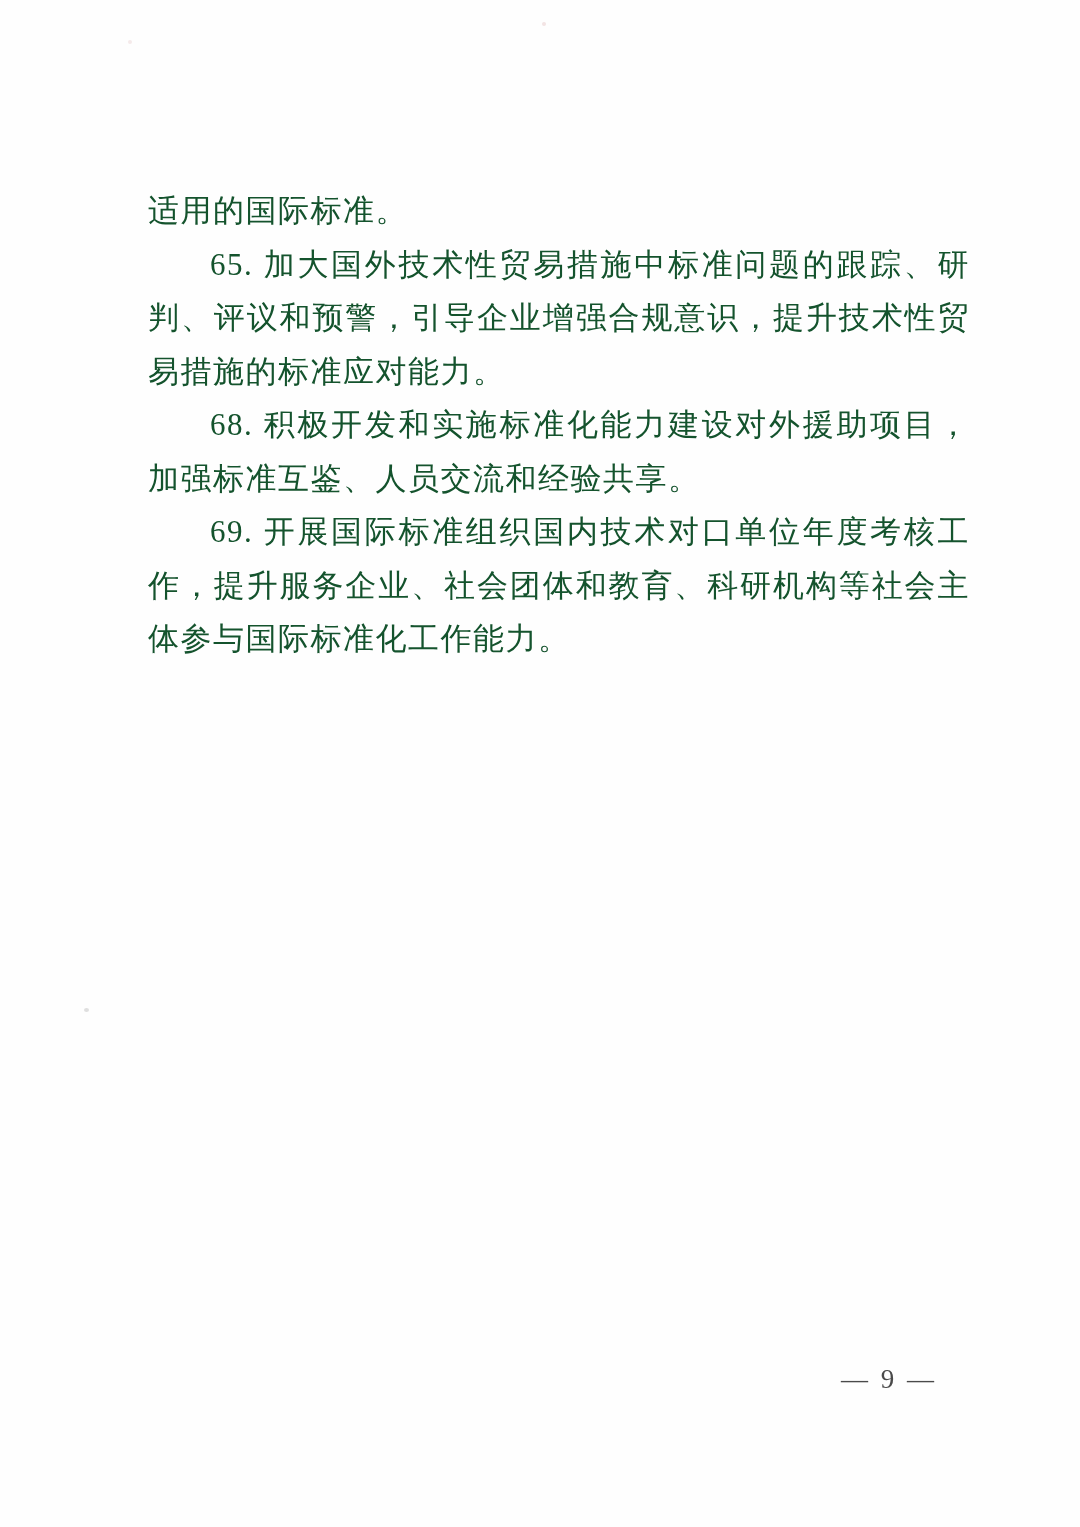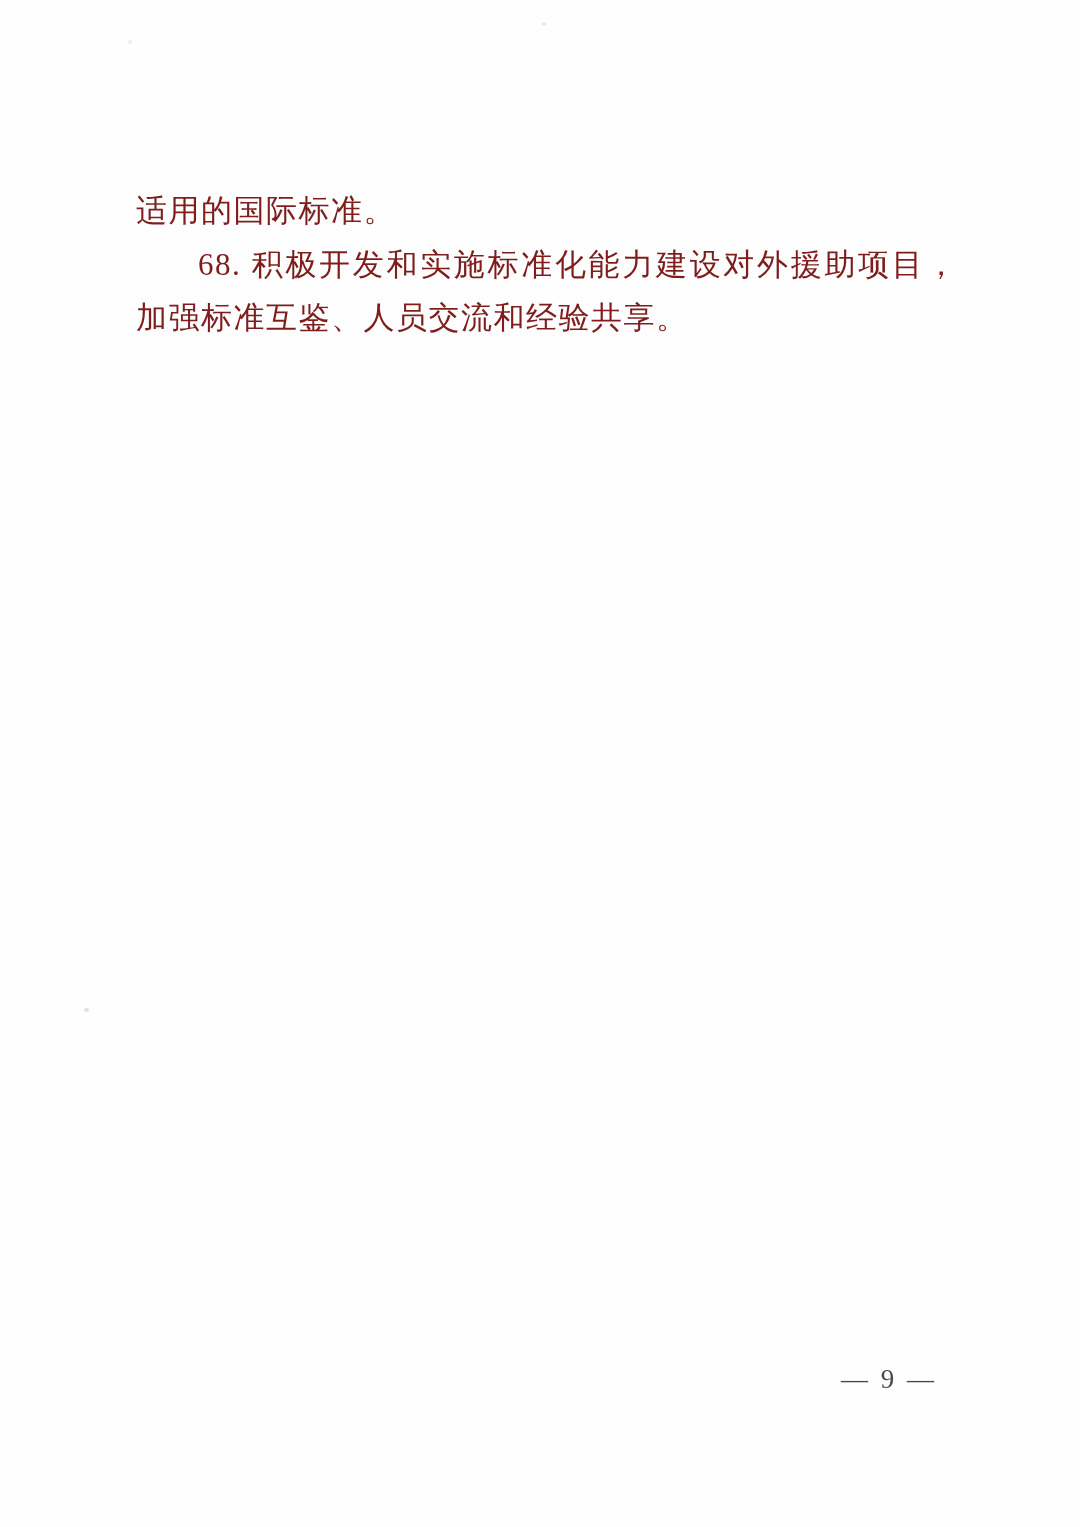--- a/index.html
+++ b/index.html
@@ -10,24 +10,24 @@
   .page {
     position: relative;
     width: 1080px;
     height: 1527px;
     background: #fefefe;
     overflow: hidden;
     font-family: "Liberation Serif", "DejaVu Serif", serif;
   }
   .content {
     position: absolute;
-    left: 136px;
+    left: 148px;
     top: 184px;
     width: 822px;
-    color: #7f1d1d;
+    color: #14532d;
     font-size: 31px;
     line-height: 53.5px;
     letter-spacing: 1.5px;
     text-align: justify;
   }
   .content p {
     margin: 0;
     padding: 0;
     text-indent: 2em;
   }
@@ -55,18 +55,20 @@
 <body>
 
 <div class="page">
 
   <span class="artifact a1"></span>
   <span class="artifact a2"></span>
   <span class="artifact a3"></span>
 
   <div class="content">
     <p class="continuation">适用的国际标准。</p>
+    <p>65. 加大国外技术性贸易措施中标准问题的跟踪、研判、评议和预警，引导企业增强合规意识，提升技术性贸易措施的标准应对能力。</p>
     <p>68. 积极开发和实施标准化能力建设对外援助项目，加强标准互鉴、人员交流和经验共享。</p>
+    <p>69. 开展国际标准组织国内技术对口单位年度考核工作，提升服务企业、社会团体和教育、科研机构等社会主体参与国际标准化工作能力。</p>
   </div>
 
   <div class="page-footer">— 9 —</div>
 
 </div>
 
 </body></html>

